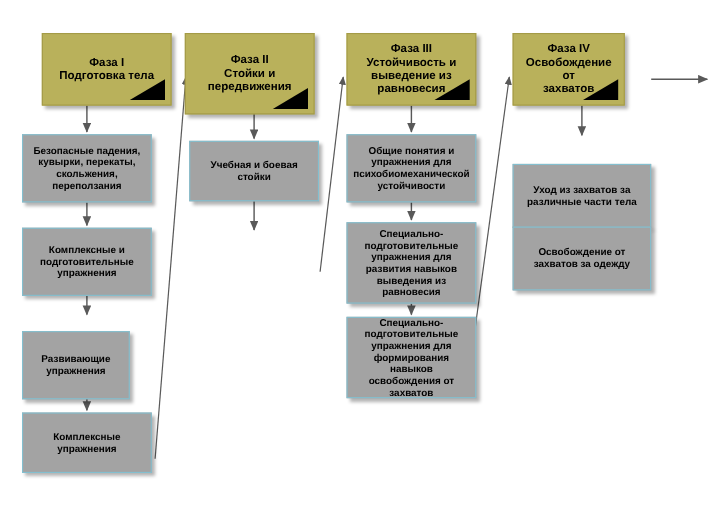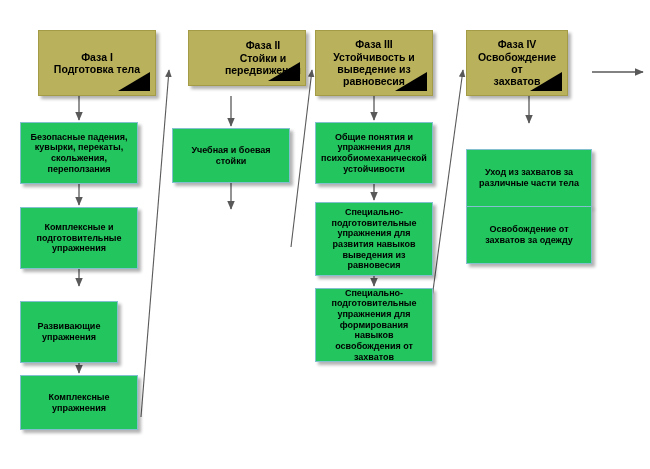--- a/index.html
+++ b/index.html
@@ -28,21 +28,21 @@
     padding: 2px 4px;
     box-shadow: 3px 3px 3px rgba(0,0,0,0.30);
     white-space: pre-line;
   }
   .node.phase {
     background: #b9b15b;
     border: 1px solid #a49b47;
     font-size: 10.5px;
   }
   .node.task {
-    background: #22c55e;
+    background: #a3a3a3;
     border: 1px solid #83bfcf;
     font-size: 9px;
   }
   .corner-flag {
     position: absolute;
     right: 5px;
     bottom: 4px;
     width: 0;
     height: 0;
     border-left: 32px solid transparent;
@@ -105,21 +105,21 @@
 кувырки, перекаты,
 скольжения,
 переползания</span></div>
     <div class="node task" style="left: 20px; top: 207px; width: 118px; height: 62px;"><span>Комплексные и
 подготовительные
 упражнения</span></div>
     <div class="node task" style="left: 20px; top: 301px; width: 98px; height: 62px;"><span>Развивающие
 упражнения</span></div>
     <div class="node task" style="left: 20px; top: 375px; width: 118px; height: 55px;"><span>Комплексные
 упражнения</span></div>
-    <div class="node phase" style="left: 188px; top: 30px; width: 118px; height: 56px; justify-content: flex-end;"><span>Фаза II
+    <div class="node phase" style="left: 168px; top: 30px; width: 118px; height: 74px;"><span>Фаза II
 Стойки и
 передвижения</span><span class="corner-flag"></span></div>
     <div class="node task" style="left: 172px; top: 128px; width: 118px; height: 55px;"><span>Учебная и боевая стойки</span></div>
     <div class="node phase" style="left: 315px; top: 30px; width: 118px; height: 66px;"><span>Фаза III
 Устойчивость и
 выведение из
 равновесия</span><span class="corner-flag"></span></div>
     <div class="node task" style="left: 315px; top: 122px; width: 118px; height: 62px;"><span>Общие понятия и
 упражнения для
 психобиомеханической

